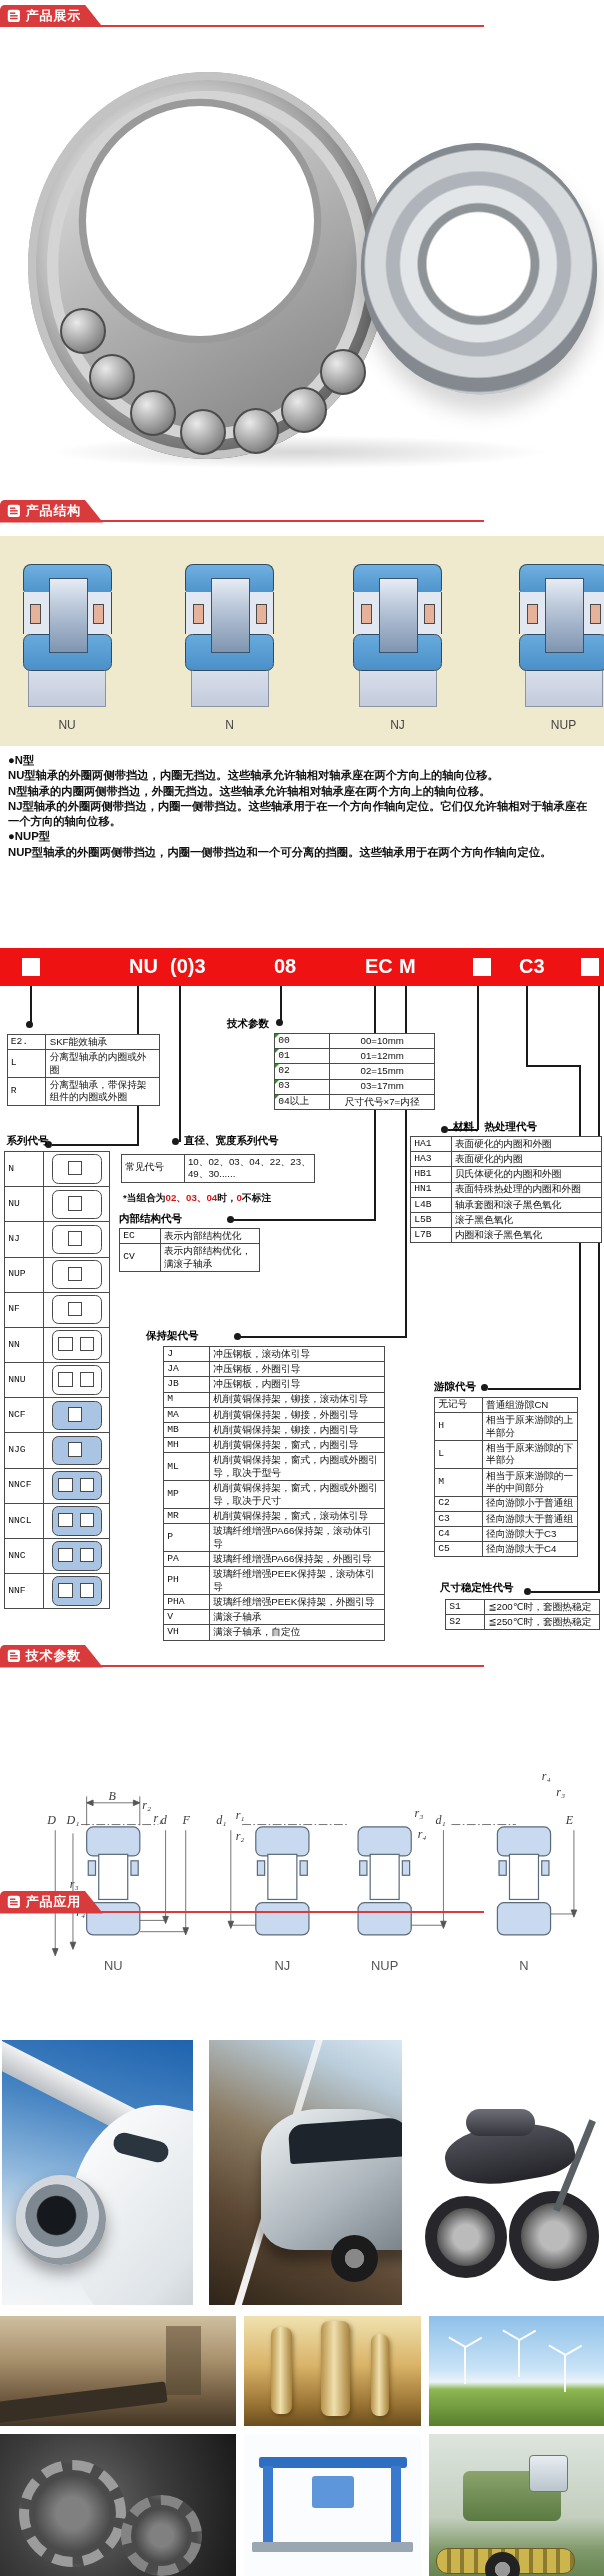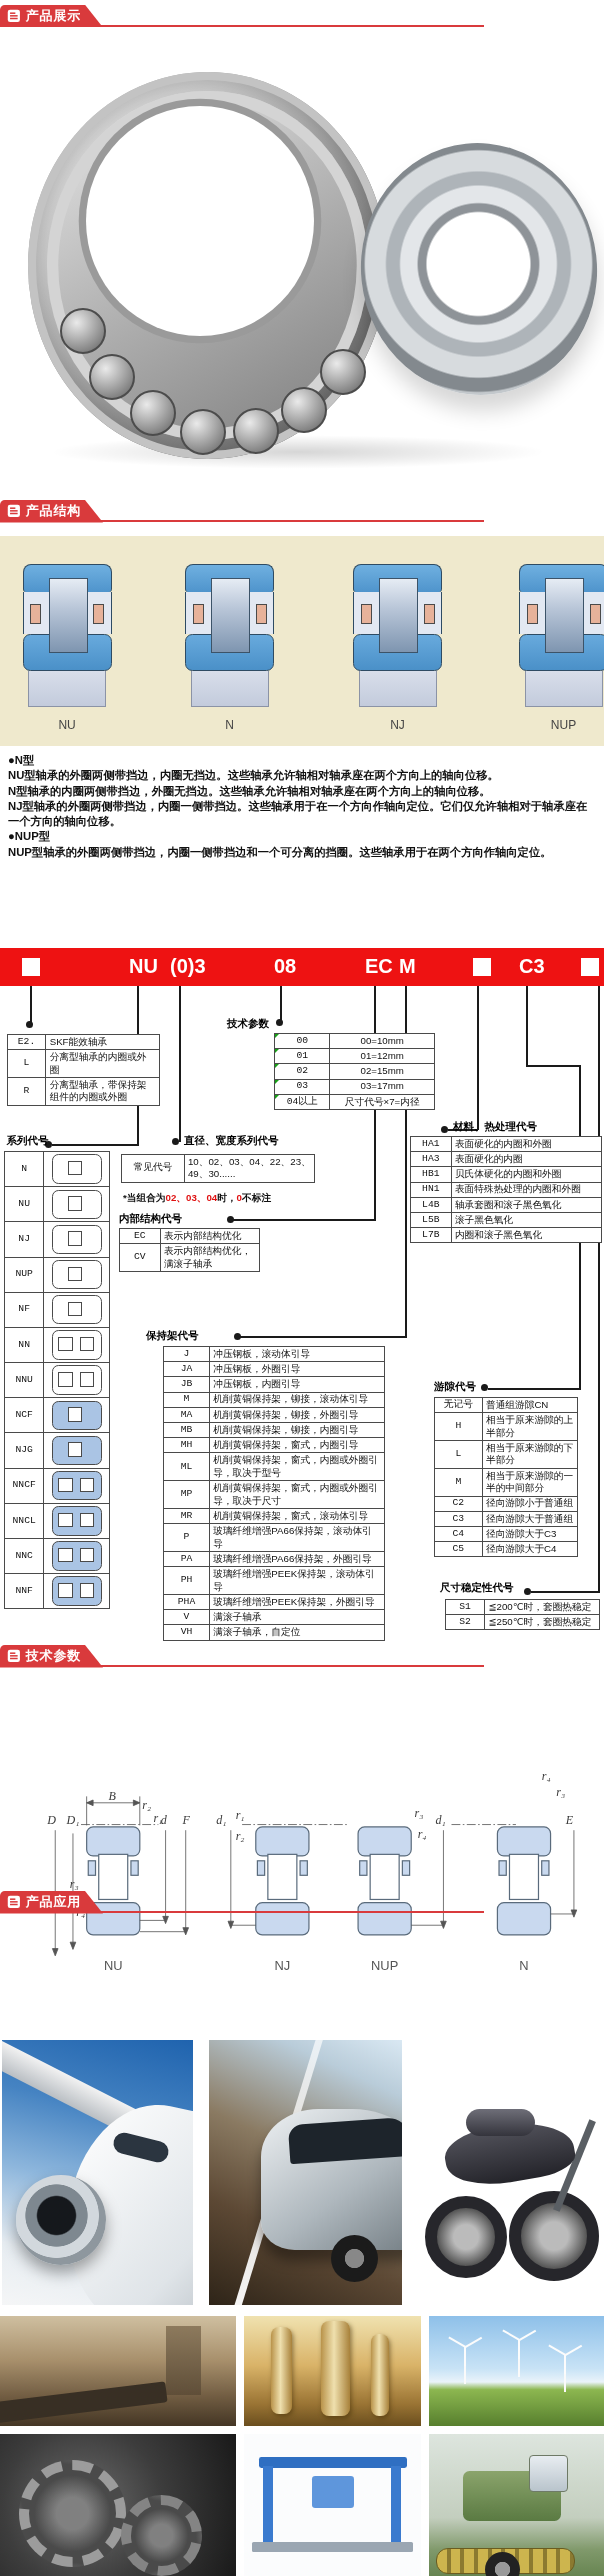--- a/index.html
+++ b/index.html
@@ -53,21 +53,21 @@
   .banner{position:absolute;left:0;top:948px;width:605px;height:38px;background:#ee1212;}
   .bitem{position:absolute;top:7.3px;color:#fff;font-size:20px;font-weight:bold;}
   .bsq{position:absolute;top:9.7px;width:18px;height:18px;background:#fff;}
   
   .mod{position:absolute;left:0;top:986px;width:605px;height:691px;font-size:9.7px;}
   .ln{position:absolute;background:#1a1a1a;}
   .dt{position:absolute;width:7.3px;height:7.3px;border-radius:50%;background:#1a1a1a;}
   .th{position:absolute;font-weight:bold;font-size:10.5px;white-space:nowrap;color:#000;}
   table.ctab{position:absolute;border-collapse:collapse;background:#fff;}
   .ctab td{border:1.2px solid #4a4a4a;padding:0.8px 3.2px;font-size:9.7px;line-height:1.3;vertical-align:middle;}
-  .ctab td.code{text-align:center;font-family:"Liberation Mono","DejaVu Sans Mono",monospace;position:relative;}
+  .ctab td.code{text-align:left;font-family:"Liberation Mono","DejaVu Sans Mono",monospace;position:relative;}
   .gmark::before{content:"";position:absolute;left:0;top:0;border-top:4px solid #18a018;border-right:4px solid transparent;}
   .sdiag{display:block;margin:1.6px auto;width:48px;height:27.4px;border:1.6px solid #4a4a4a;border-radius:6.5px;background:#fff;position:relative;}
   .sdiag span{position:absolute;top:5.6px;width:14.5px;height:14.5px;border:1.6px solid #4a4a4a;background:#fff;display:none;box-sizing:border-box;}
   .sdiag[data-variant="open"] .c1{display:block;left:15.3px;}
   .sdiag[data-variant="open2"] .c1{display:block;left:5.6px;}
   .sdiag[data-variant="open2"] .c2{display:block;left:27px;}
   .sdiag[data-variant="blue"]{background:#aac4e4;} .sdiag[data-variant="blue"] .c1{display:block;left:15.3px;}
   .sdiag[data-variant="blue2"]{background:#aac4e4;}
   .sdiag[data-variant="blue2"] .c1{display:block;left:5.6px;}
   .sdiag[data-variant="blue2"] .c2{display:block;left:27px;}

